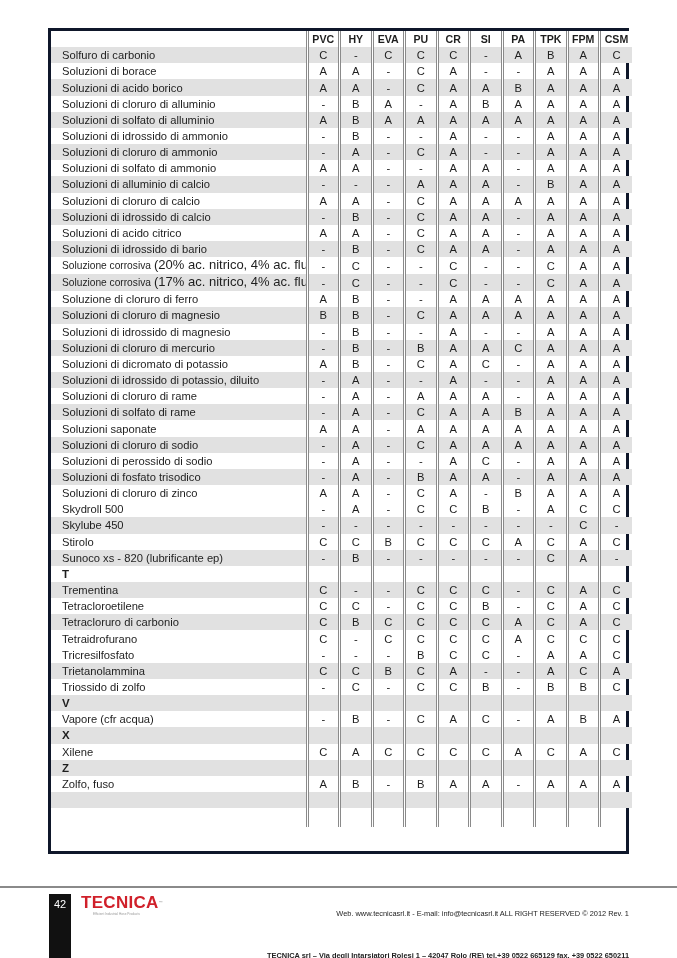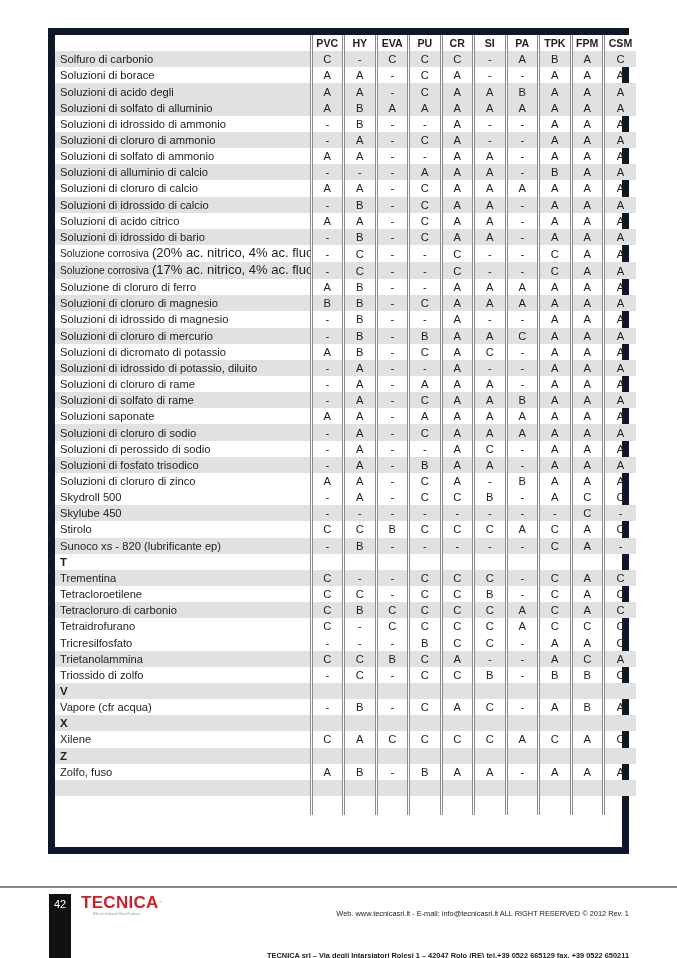--- a/index.html
+++ b/index.html
@@ -4,39 +4,39 @@
   <style>
     html, body { margin: 0; padding: 0; }
     body {
       width: 677px; height: 958px; position: relative; overflow: hidden;
       background: #ffffff;
       font-family: "Liberation Sans", sans-serif;
       color: #1e1e1e;
     }
     #table-wrap {
       position: absolute; left: 48px; top: 28px; width: 581px; height: 826px;
-      border: 7px solid #0f172a; box-sizing: border-box;
+      border: 3px solid #0f172a; box-sizing: border-box;
     }
     table {
       border-collapse: collapse; width: 100%; table-layout: fixed;
     }
     col.name-col { width: 256px; }
     col.val-col { width: 32.5px; }
     th, td {
       padding: 0; height: 16.17px; line-height: 16px; box-sizing: border-box;
       font-size: 11.2px; white-space: nowrap; overflow: hidden;
     }
     th {
       font-weight: bold; font-size: 10.6px; text-align: center; background: #ffffff;
     }
     td.v, th.v {
       text-align: center;
       border-left: 3px double #8a8a8a;
     }
-    td.name { padding-left: 5px; text-align: left; }
+    td.name { padding-left: 11px; text-align: left; }
     tr.gray td { background: #e1e1e1; }
     tr.letter td.name { font-weight: bold; font-size: 11.5px; }
     tr.last td { height: 19px; }
     .small { font-size: 13px; }
     .corr { font-size: 10.2px; }
 
     #footer-rule {
       position: absolute; left: 0; top: 886px; width: 677px; height: 1.6px; background: #8a8a8a;
     }
     #page-tab {
@@ -115,28 +115,41 @@
           <td class="v">-</td>
           <td class="v">C</td>
           <td class="v">A</td>
           <td class="v">-</td>
           <td class="v">-</td>
           <td class="v">A</td>
           <td class="v">A</td>
           <td class="v">A</td>
         </tr>
         <tr class="gray">
-          <td class="name"><span>Soluzioni di acido degli</span></td>
-          <td class="v">A</td>
-          <td class="v">A</td>
-          <td class="v">-</td>
-          <td class="v">C</td>
-          <td class="v">A</td>
-          <td class="v">A</td>
-          <td class="v">B</td>
+          <td class="name"><span>Soluzioni di acido borico</span></td>
+          <td class="v">A</td>
+          <td class="v">A</td>
+          <td class="v">-</td>
+          <td class="v">C</td>
+          <td class="v">A</td>
+          <td class="v">A</td>
+          <td class="v">B</td>
+          <td class="v">A</td>
+          <td class="v">A</td>
+          <td class="v">A</td>
+        </tr>
+        <tr class="">
+          <td class="name"><span>Soluzioni di cloruro di alluminio</span></td>
+          <td class="v">-</td>
+          <td class="v">B</td>
+          <td class="v">A</td>
+          <td class="v">-</td>
+          <td class="v">A</td>
+          <td class="v">B</td>
+          <td class="v">A</td>
           <td class="v">A</td>
           <td class="v">A</td>
           <td class="v">A</td>
         </tr>
         <tr class="gray">
           <td class="name"><span>Soluzioni di solfato di alluminio</span></td>
           <td class="v">A</td>
           <td class="v">B</td>
           <td class="v">A</td>
           <td class="v">A</td>

